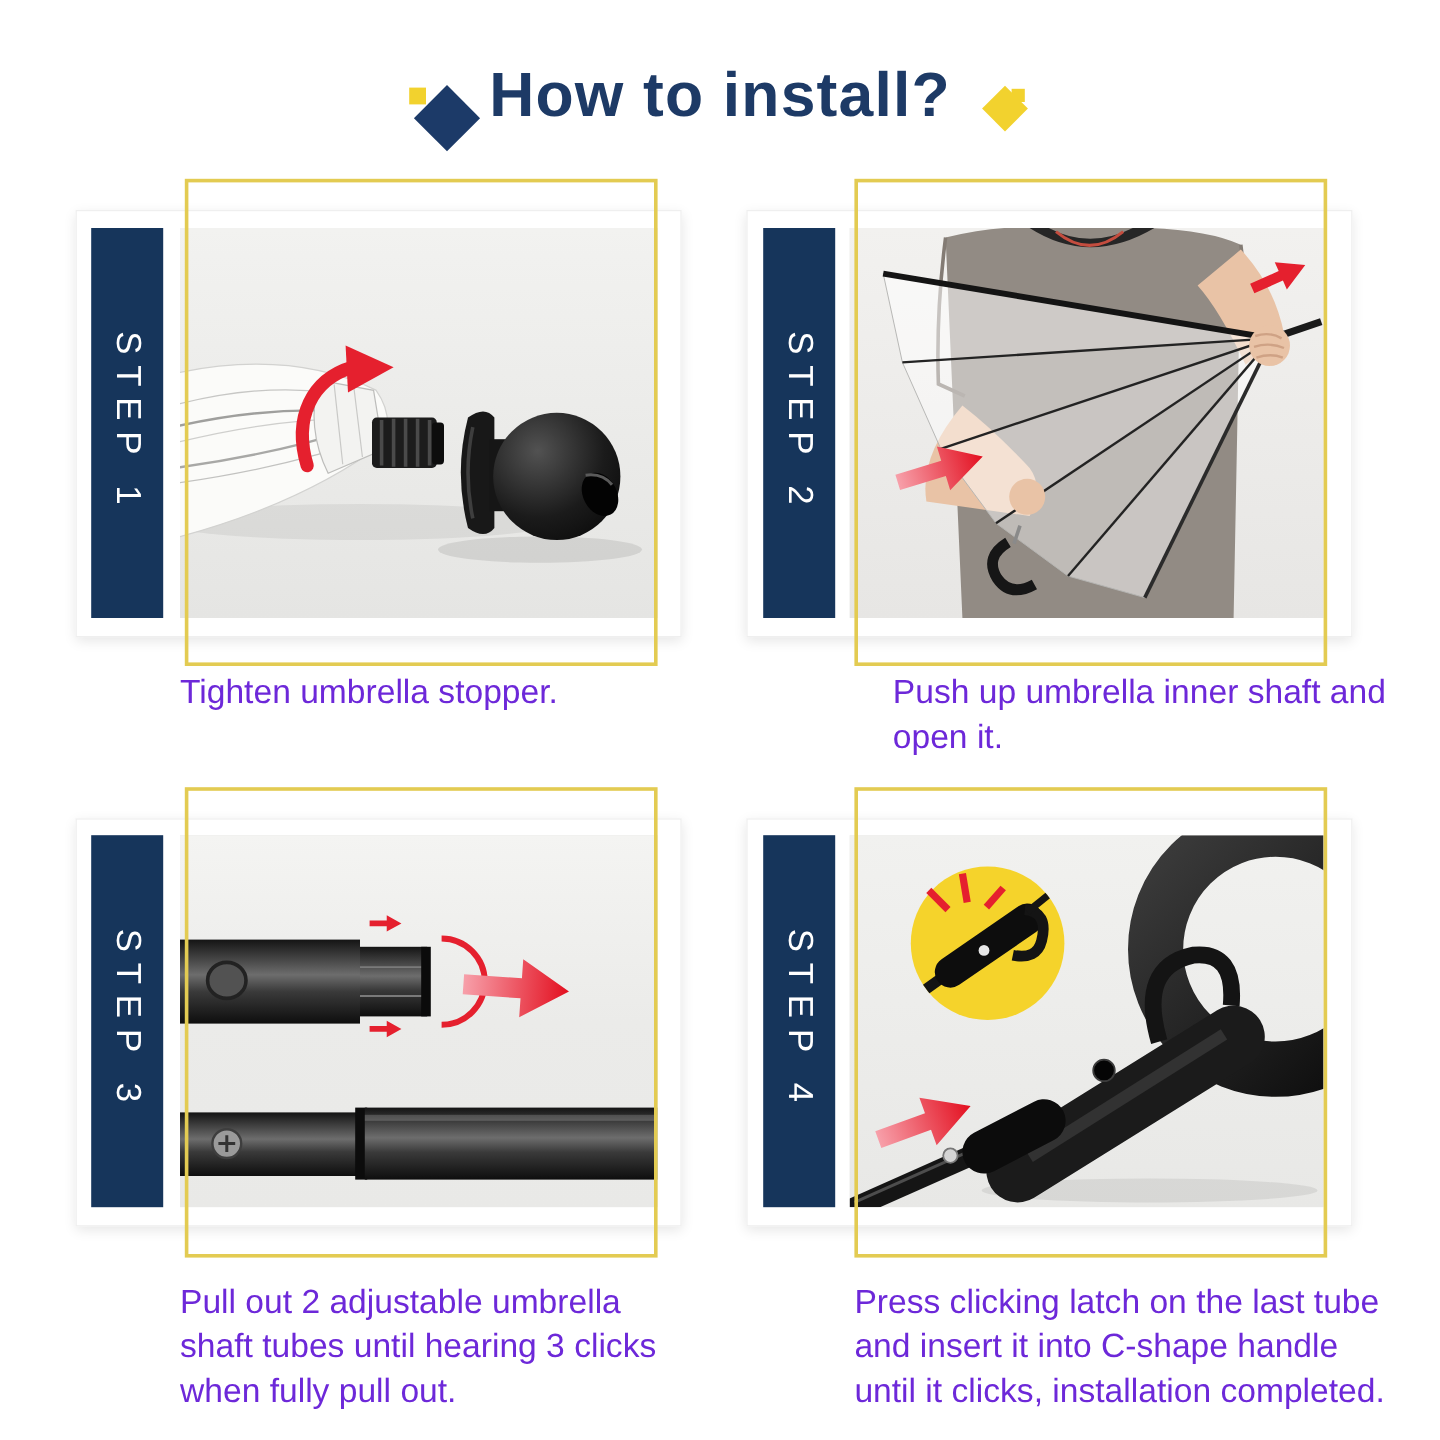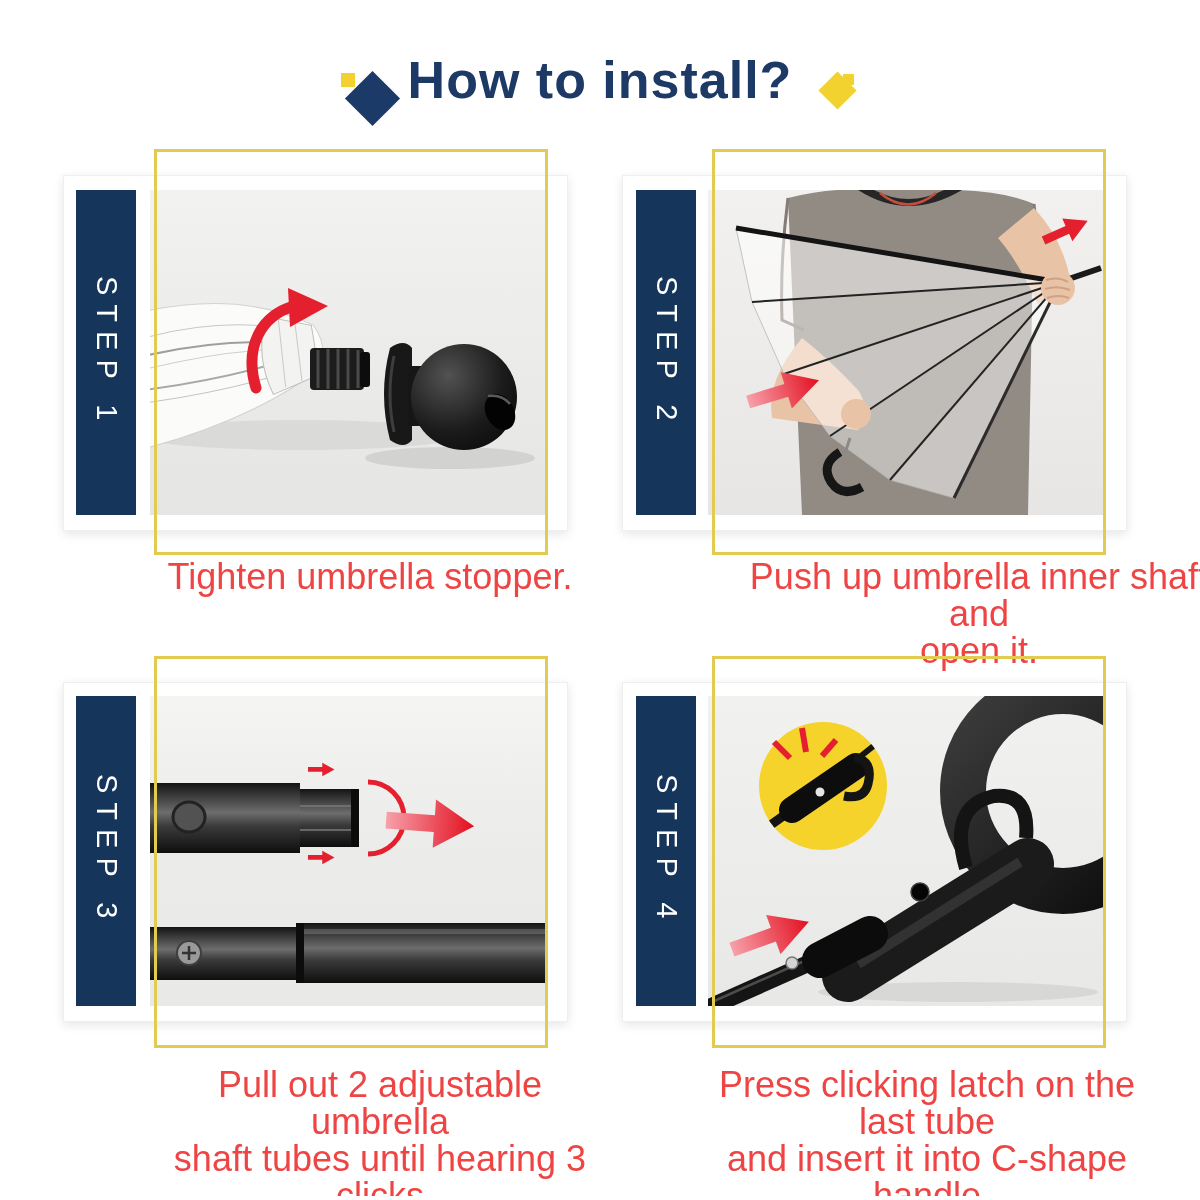--- a/index.html
+++ b/index.html
@@ -31,22 +31,22 @@
     writing-mode:vertical-rl;color:#ffffff;font-size:29px;letter-spacing:9px;
     font-weight:400;white-space:nowrap;
   }
   .photo{position:absolute;overflow:hidden;z-index:1;background:#ebebe9;}
   .photo svg{display:block;width:100%;height:100%;}
   .frame{
     position:absolute;border:3px solid #e3cb52;z-index:3;pointer-events:none;
     box-sizing:border-box;background:transparent;
   }
   .caption{
-    position:absolute;margin:0;font-size:36px;line-height:37px;color:#ef4444;
-    white-space:pre-line;z-index:1;text-align:center;
+    position:absolute;margin:0;font-size:28px;line-height:37px;color:#6d28d9;
+    white-space:pre-line;z-index:1;
   }
   
   .q1 .card{left:63px;top:175px;width:505px;height:356px;}
   .q1 .banner{left:76px;top:190px;width:60px;height:325px;}
   .q1 .photo{left:150px;top:190px;width:398px;height:325px;}
   .q1 .frame{left:154px;top:149px;width:394px;height:406px;}
   .q1 .caption{left:150px;top:558px;width:440px;}
 
   .q2 .card{left:622px;top:175px;width:505px;height:356px;}
   .q2 .banner{left:636px;top:190px;width:60px;height:325px;}
@@ -57,21 +57,21 @@
   .q3 .card{left:63px;top:682px;width:505px;height:340px;}
   .q3 .banner{left:76px;top:696px;width:60px;height:310px;}
   .q3 .photo{left:150px;top:696px;width:398px;height:310px;}
   .q3 .frame{left:154px;top:656px;width:394px;height:392px;}
   .q3 .caption{left:150px;top:1066px;width:460px;}
 
   .q4 .card{left:622px;top:682px;width:505px;height:340px;}
   .q4 .banner{left:636px;top:696px;width:60px;height:310px;}
   .q4 .photo{left:708px;top:696px;width:395px;height:310px;}
   .q4 .frame{left:712px;top:656px;width:394px;height:392px;}
-  .q4 .caption{left:692px;top:1066px;width:470px;}
+  .q4 .caption{left:712px;top:1066px;width:470px;}
 </style>
 </head>
 <body>
 
 <div class="page">
 
   <header>
     <span class="deco sq-left"></span>
     <span class="deco dia-left"></span>
     <h1 class="title">How to install?</h1>

